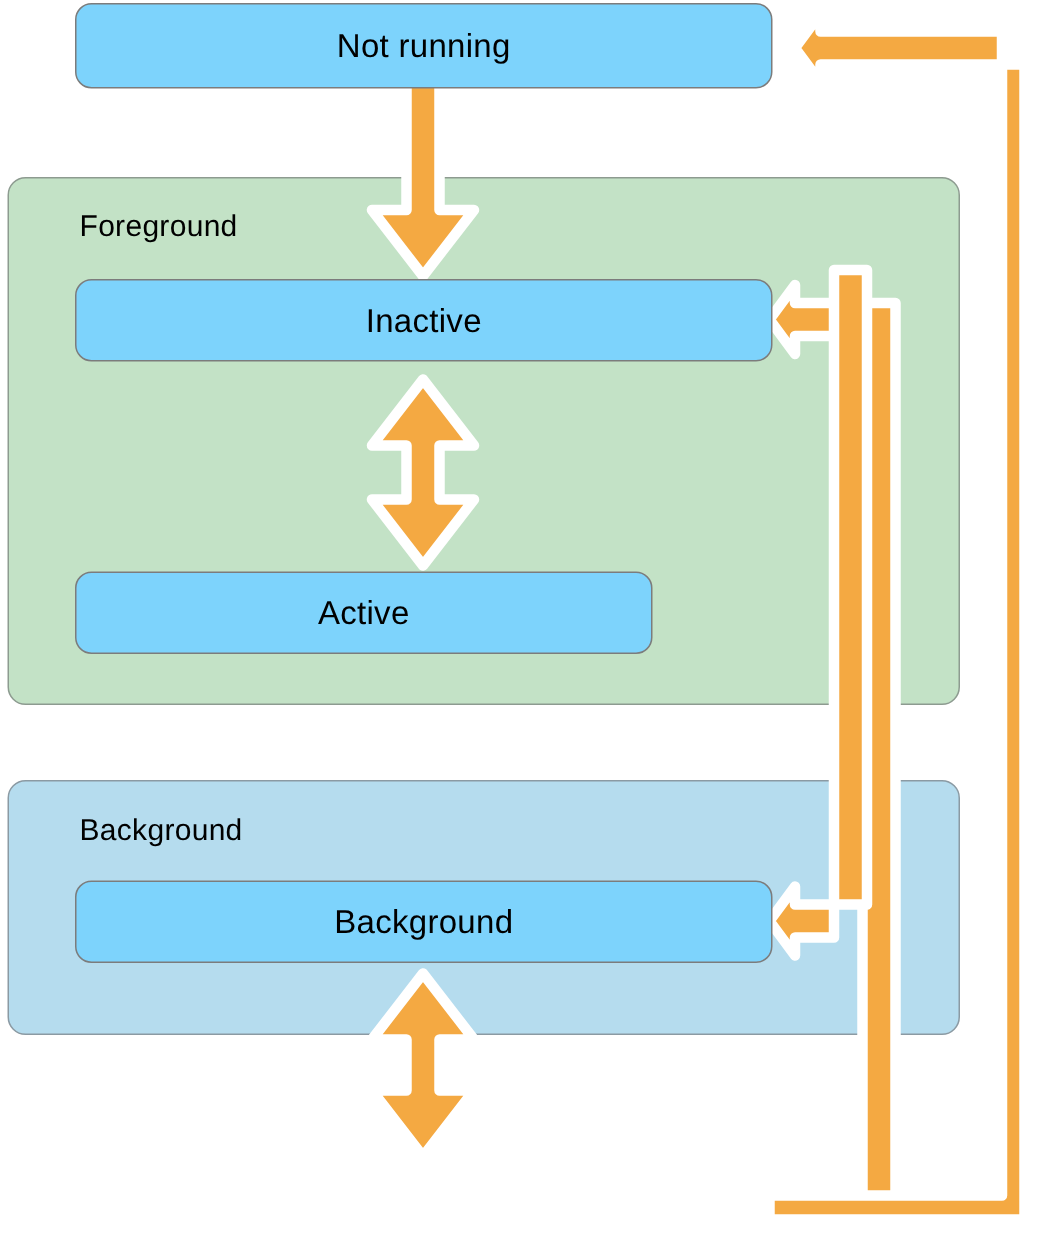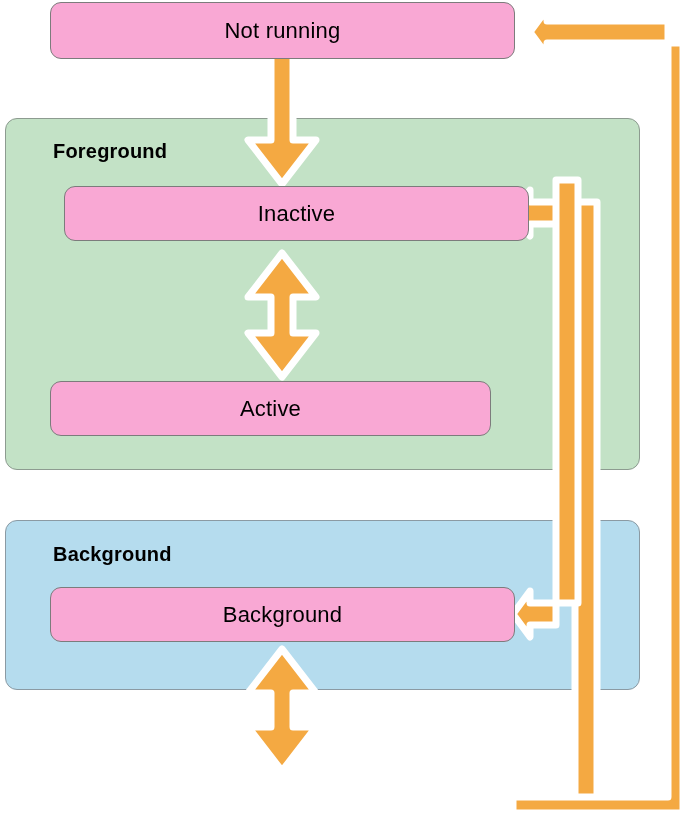--- a/index.html
+++ b/index.html
@@ -30,29 +30,29 @@
   .group-fg {
     background: #c3e2c6;
     border-color: #8d9b90;
   }
   .group-bg {
     background: #b5dcee;
     border-color: #8b9aa3;
   }
   .group-label {
     position: absolute;
-    font-weight: bold;
+    font-weight: normal;
     font-size: 20px;
     color: #000000;
     letter-spacing: 0.2px;
     white-space: nowrap;
   }
   .state-box {
     position: absolute;
-    background: #f9a8d4;
+    background: #7dd3fc;
     border: 1.5px solid #7c7c7c;
     border-radius: 11px;
     box-sizing: border-box;
     display: flex;
     align-items: center;
     justify-content: center;
     color: #000000;
     font-size: 22px;
     letter-spacing: 0.2px;
   }
@@ -92,25 +92,25 @@
       <path d="M 556 180 L 578 180 L 578 603 L 530 603 L 530 591 L 513 614 L 530 637 L 530 625 L 556 625 Z"></path>
 
       <path d="M 513 797 L 668 797 L 668 21 L 547 21 L 547 9 L 530 32 L 547 55 L 547 43 L 683 43 L 683 813 L 513 813 Z"></path>
     </g>
   </svg>
 
   <div class="state-box" style="left:50px; top:2px; width:465px; height:57px;">
     <span>Not running</span>
   </div>
 
-  <div class="state-box" style="left:64px; top:186px; width:465px; height:55px;">
+  <div class="state-box" style="left:50px; top:186px; width:465px; height:55px;">
     <span>Inactive</span>
   </div>
 
-  <div class="state-box" style="left:50px; top:381px; width:441px; height:55px;">
+  <div class="state-box" style="left:50px; top:381px; width:385px; height:55px;">
     <span>Active</span>
   </div>
 
   <div class="state-box" style="left:50px; top:587px; width:465px; height:55px;">
     <span>Background</span>
   </div>
 
 
 </div>
 

